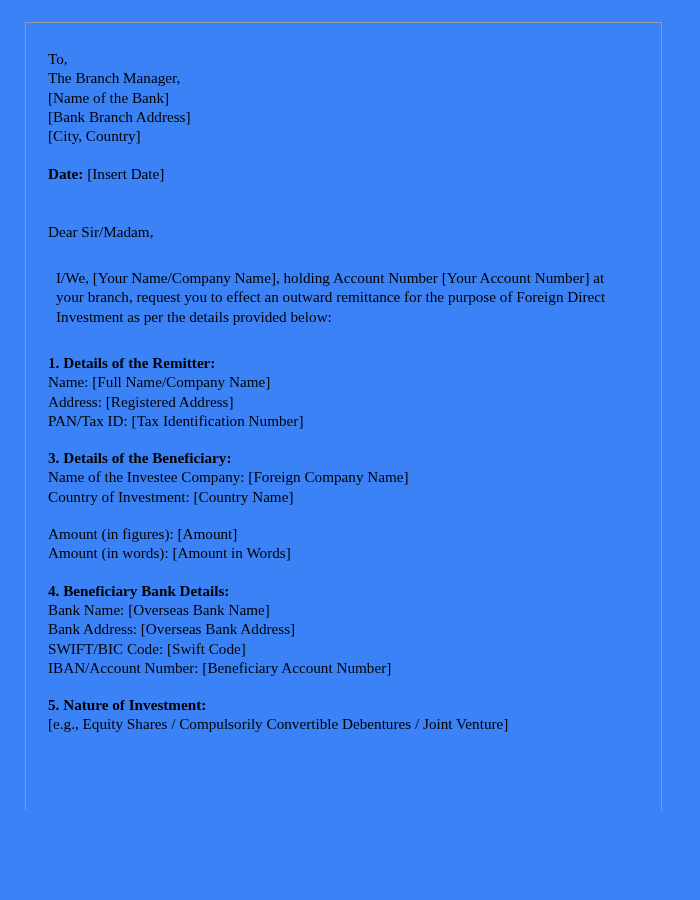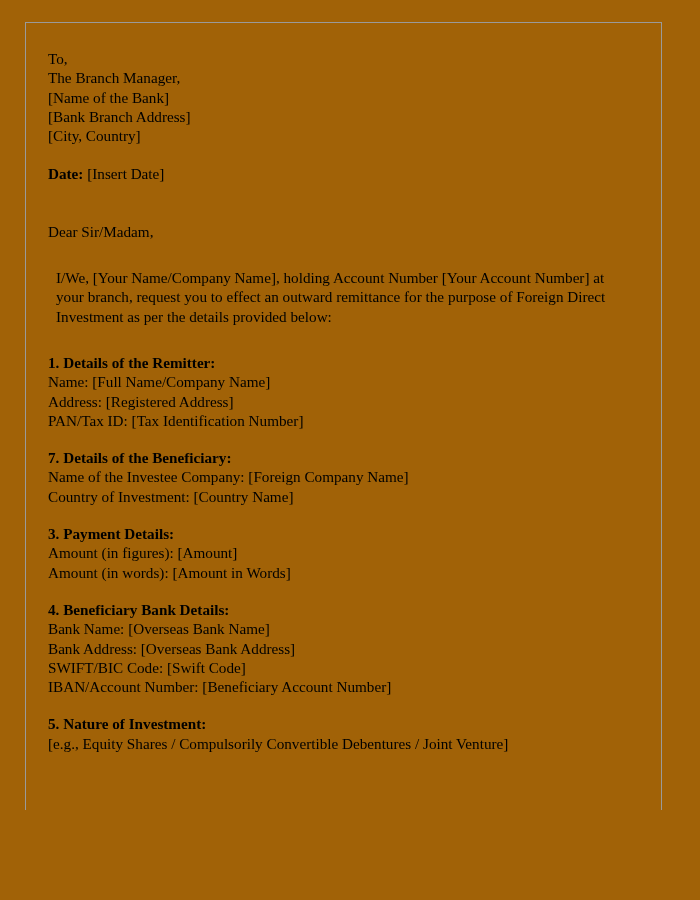--- a/index.html
+++ b/index.html
@@ -11,21 +11,21 @@
     width: 700px;
     height: 900px;
     font-family: "Liberation Serif", serif;
     color: #000000;
     overflow: hidden;
   }
   .page {
     position: relative;
     width: 700px;
     height: 900px;
-    background: #a16207;
+    background: #3b82f6;
   }
   
   .doc-frame {
     position: absolute;
     left: 25px;
     top: 22px;
     width: 637px;
     height: 788px;
     border-left: 1px solid #9a9a9a;
     border-right: 1px solid #9a9a9a;
@@ -98,29 +98,28 @@
       <div class="block">
         <div class="line b">1. Details of the Remitter:</div>
         <div class="line">Name: [Full Name/Company Name]</div>
         <div class="line">Address: [Registered Address]</div>
         <div class="line">PAN/Tax ID: [Tax Identification Number]</div>
       </div>
 
       <div class="gap-sm"></div>
 
       <div class="block">
-        <div class="line b">7. Details of the Beneficiary:</div>
+        <div class="line b">3. Details of the Beneficiary:</div>
         <div class="line">Name of the Investee Company: [Foreign Company Name]</div>
         <div class="line">Country of Investment: [Country Name]</div>
       </div>
 
       <div class="gap-sm"></div>
 
       <div class="block">
-        <div class="line b">3. Payment Details:</div>
         <div class="line">Amount (in figures): [Amount]</div>
         <div class="line">Amount (in words): [Amount in Words]</div>
       </div>
 
       <div class="gap-sm"></div>
 
       <div class="block">
         <div class="line b">4. Beneficiary Bank Details:</div>
         <div class="line">Bank Name: [Overseas Bank Name]</div>
         <div class="line">Bank Address: [Overseas Bank Address]</div>

